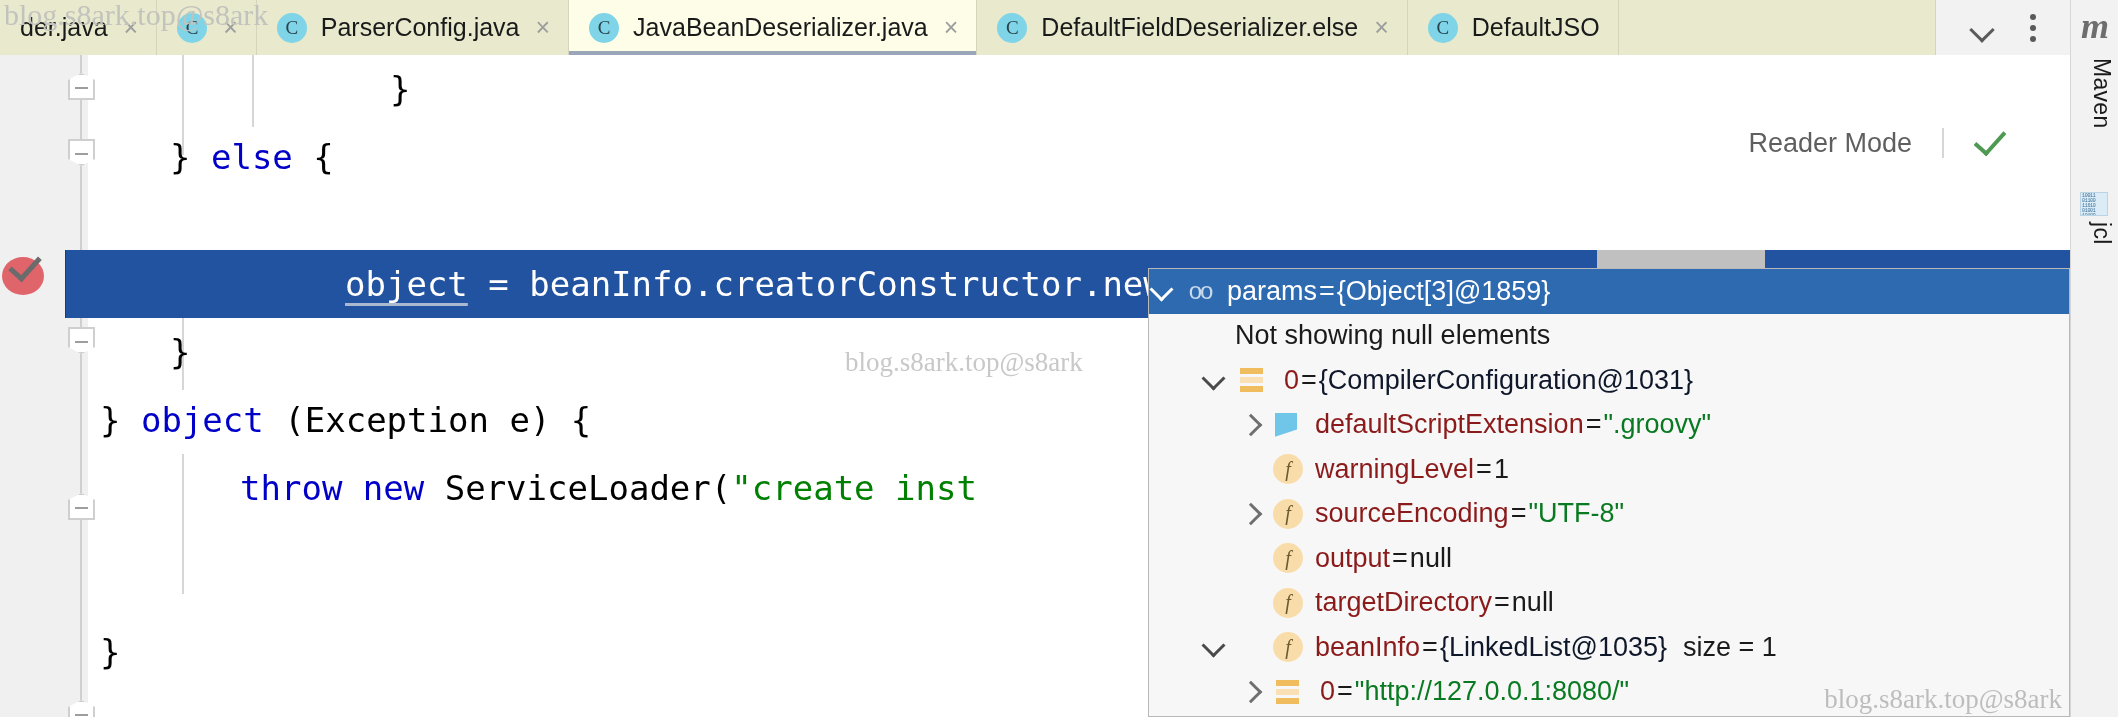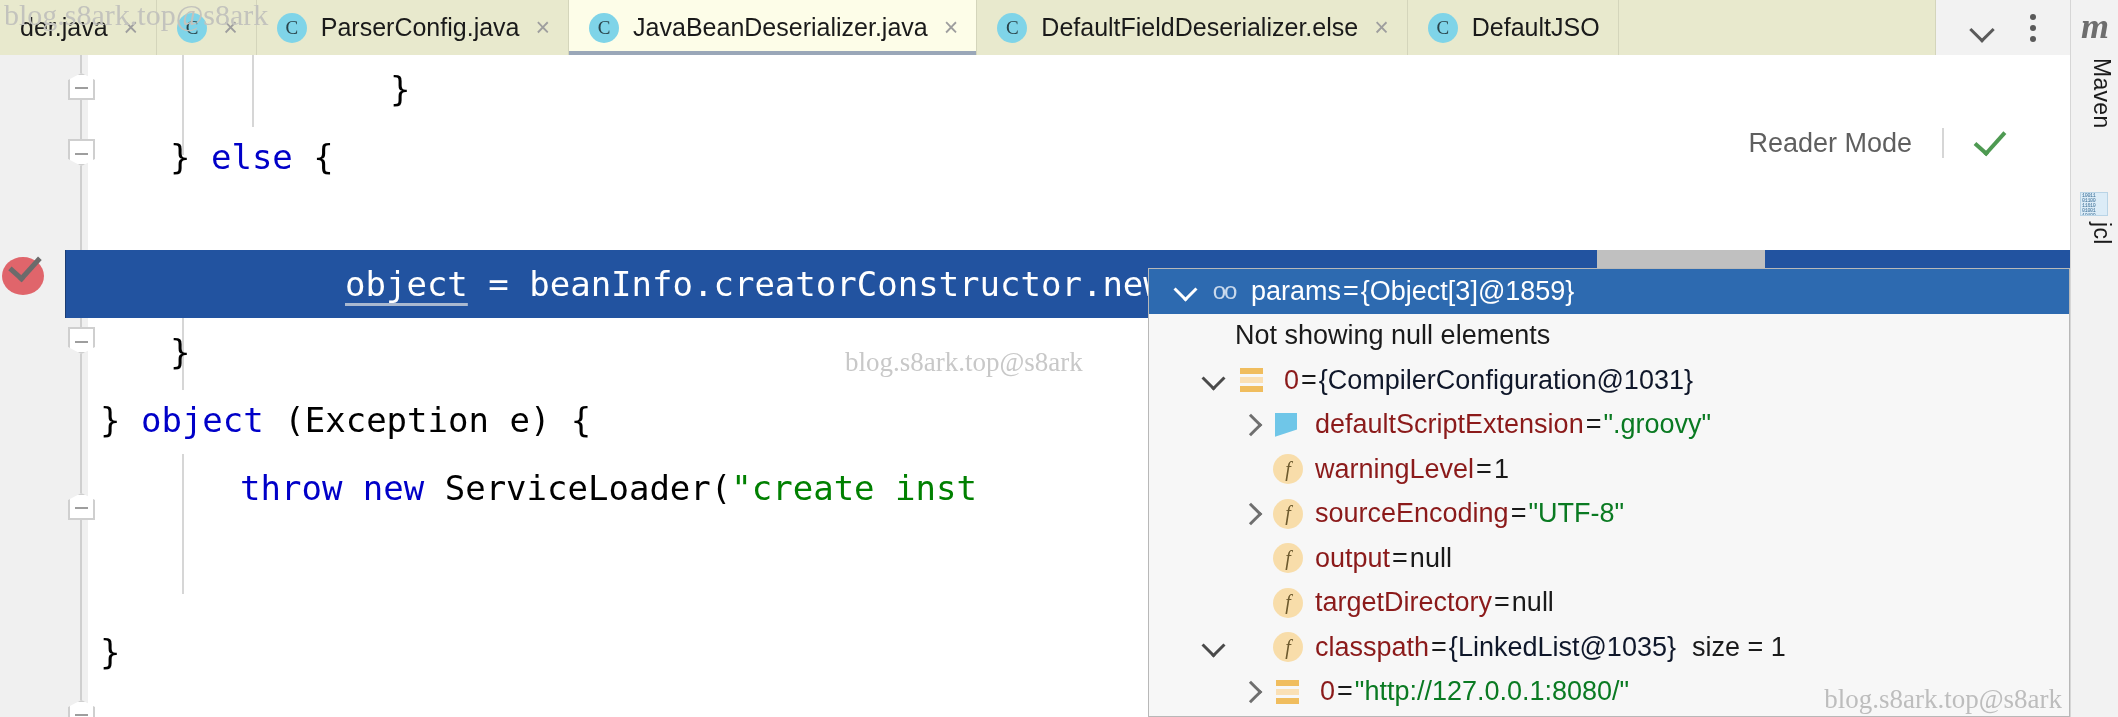--- a/index.html
+++ b/index.html
@@ -501,21 +501,21 @@
       <span id="reader-mode-label">Reader Mode</span>
       <span id="reader-divider"></span>
       <span id="reader-check"></span>
     </div>
 
     <span class="wm" id="wm-mid">blog.s8ark.top@s8ark</span>
   </div>
 
   <div id="popup">
 
-    <div class="prow header" style="padding-left: 24px;">
+    <div class="prow header" style="padding-left: 0;">
       <span class="twisty open"></span>
       <span class="vicon array-oo">oo</span>
       <span class="pname">params</span>
       <span class="peq">=</span>
       <span class="pclass">{Object[3]@1859}</span>
     </div>
 
     <div class="prow" style="padding-left: 86px;">
       <span class="plain">Not showing null elements</span>
     </div>
@@ -568,21 +568,21 @@
       <span class="twisty none"></span>
       <span class="vicon field"></span>
       <span class="pname">targetDirectory</span>
       <span class="peq">=</span>
       <span class="pnull">null</span>
     </div>
 
     <div class="prow" style="padding-left: 52px;">
       <span class="twisty open"></span>
       <span class="vicon field" style="margin-left:36px;"></span>
-      <span class="pname">classpath</span>
+      <span class="pname">beanInfo</span>
       <span class="peq">=</span>
       <span class="pclass">{LinkedList@1035}</span>
       <span class="psize">size = 1</span>
     </div>
 
     <div class="prow" style="padding-left: 88px;">
       <span class="twisty closed"></span>
       <span class="vicon list">
           <span></span>
           <span class="pale"></span>

